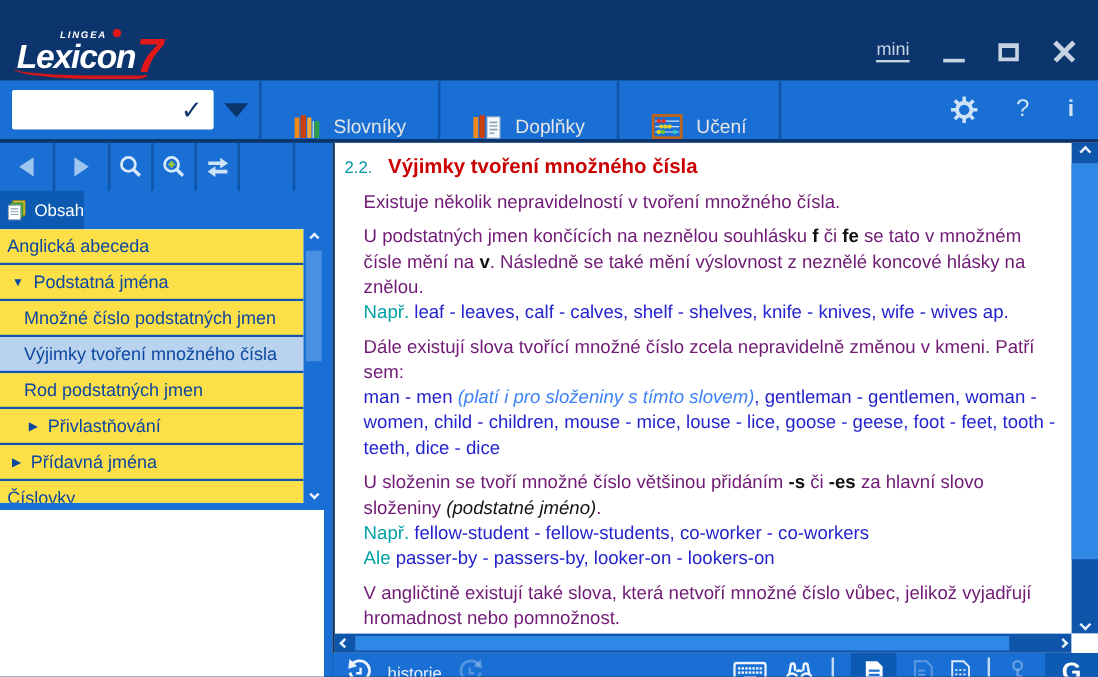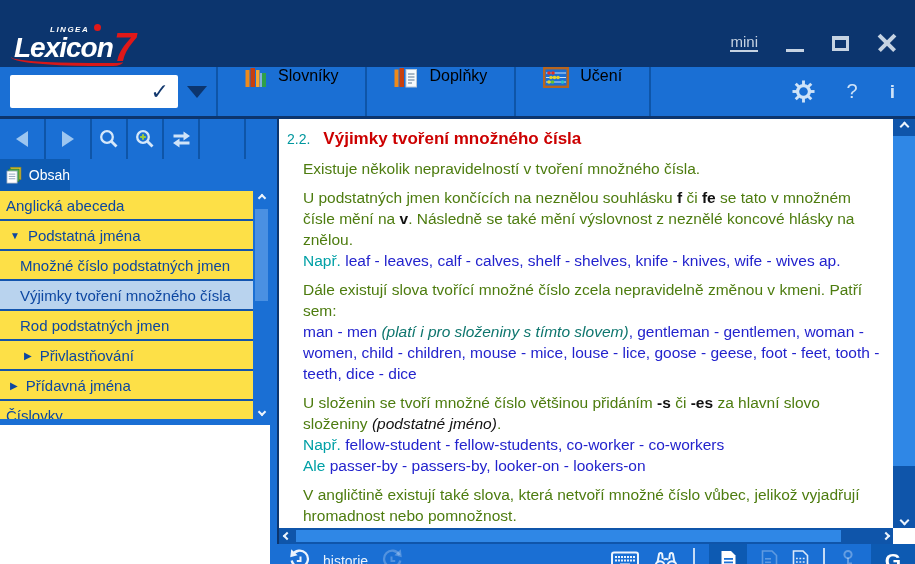--- a/index.html
+++ b/index.html
@@ -24,21 +24,21 @@
   .btn-close::after { transform: rotate(-45deg); }
 
   
   .toolbar { height: 49px; background: #1a6fd4; display: flex; align-items: center; }
   .searchbox { width: 168px; height: 33px; background: #fff; border-radius: 2px; margin-left: 10px; display: flex; align-items: center; }
   .searchbox input { border: none; outline: none; flex: 1; min-width: 0; height: 100%; font-size: 16px; padding-left: 8px; background: transparent; color: #0c356e; }
   .search-check { color: #12386e; font-size: 22px; font-weight: bold; padding-right: 9px; line-height: 1; }
   .dd-btn { width: 38px; display: flex; justify-content: center; align-items: center; height: 100%; }
   .dd-tri { width: 0; height: 0; border-left: 10px solid transparent; border-right: 10px solid transparent; border-top: 12px solid #0c356e; }
   .tb-div { width: 2px; align-self: stretch; background: #0e55a8; }
-  .tab { display: flex; align-items: flex-start; gap: 11px; padding: 0 27px; height: 100%; color: #000000; font-size: 16px; }
+  .tab { display: flex; align-items: flex-end; gap: 11px; padding: 0 27px; height: 100%; color: #e5e5e5; font-size: 16px; }
   .tb-right { margin-left: auto; display: flex; align-items: center; gap: 32px; margin-right: 20px; color: #cfe3f8; }
   .help-q { font-size: 20px; }
   .info-i { font-size: 19px; font-weight: bold; }
   .navy-line { height: 3px; background: #0c356e; }
 
   
   .main { display: flex; height: 464px; }
   .left-col { width: 277px; background: #1a6fd4; display: flex; flex-direction: column; flex-shrink: 0; }
   .navbar { height: 40px; display: flex; }
   .nbtn { width: 46px; border-right: 2px solid #0e55a8; display: flex; align-items: center; justify-content: center; }
@@ -63,25 +63,25 @@
   .left-navy { flex: 1; background: #0c356e; }
 
   .right-col { flex: 1; display: flex; flex-direction: column; }
   .content-outer { height: 425px; position: relative; background: #fff; border-left: 2px solid #0c356e; }
   .content-text { position: absolute; left: 0; top: 0; right: 22px; bottom: 16px; overflow: hidden; padding: 6px 8px 0 6px; font-size: 15.5px; line-height: 21px; color: #111; }
   .c-head { display: flex; align-items: baseline; gap: 13px; margin: 3px 0 1px 2px; }
   .sec-num { color: #00979e; font-size: 14px; }
   .c-title { color: #cc0000; font-weight: bold; font-size: 17px; }
   .paras { margin-left: 18px; }
   .para { margin: 8px 0; }
-  .sg-p { color: #4d7c0f; }
+  .sg-p { color: #701a75; }
   .sg-b { color: #111; font-weight: bold; }
   .sg-i { color: #111; font-style: italic; }
   .sg-e { color: #2323cd; }
-  .sg-ei { color: #0f766e; font-style: italic; }
+  .sg-ei { color: #3b82f6; font-style: italic; }
   .sg-l { color: #00a0a6; }
 
   
   .chev { display: inline-block; width: 7px; height: 7px; border-left: 2px solid #ecf4fd; border-top: 2px solid #ecf4fd; }
   .chev.up { transform: rotate(45deg); }
   .chev.down { transform: rotate(225deg); }
   .chev.left { transform: rotate(-45deg); }
   .chev.right { transform: rotate(135deg); }
   .chev.sm { width: 6px; height: 6px; }
   .vscroll { position: absolute; top: 0; right: 0; width: 22px; bottom: 16px; background: #0f55aa; display: flex; flex-direction: column; }

